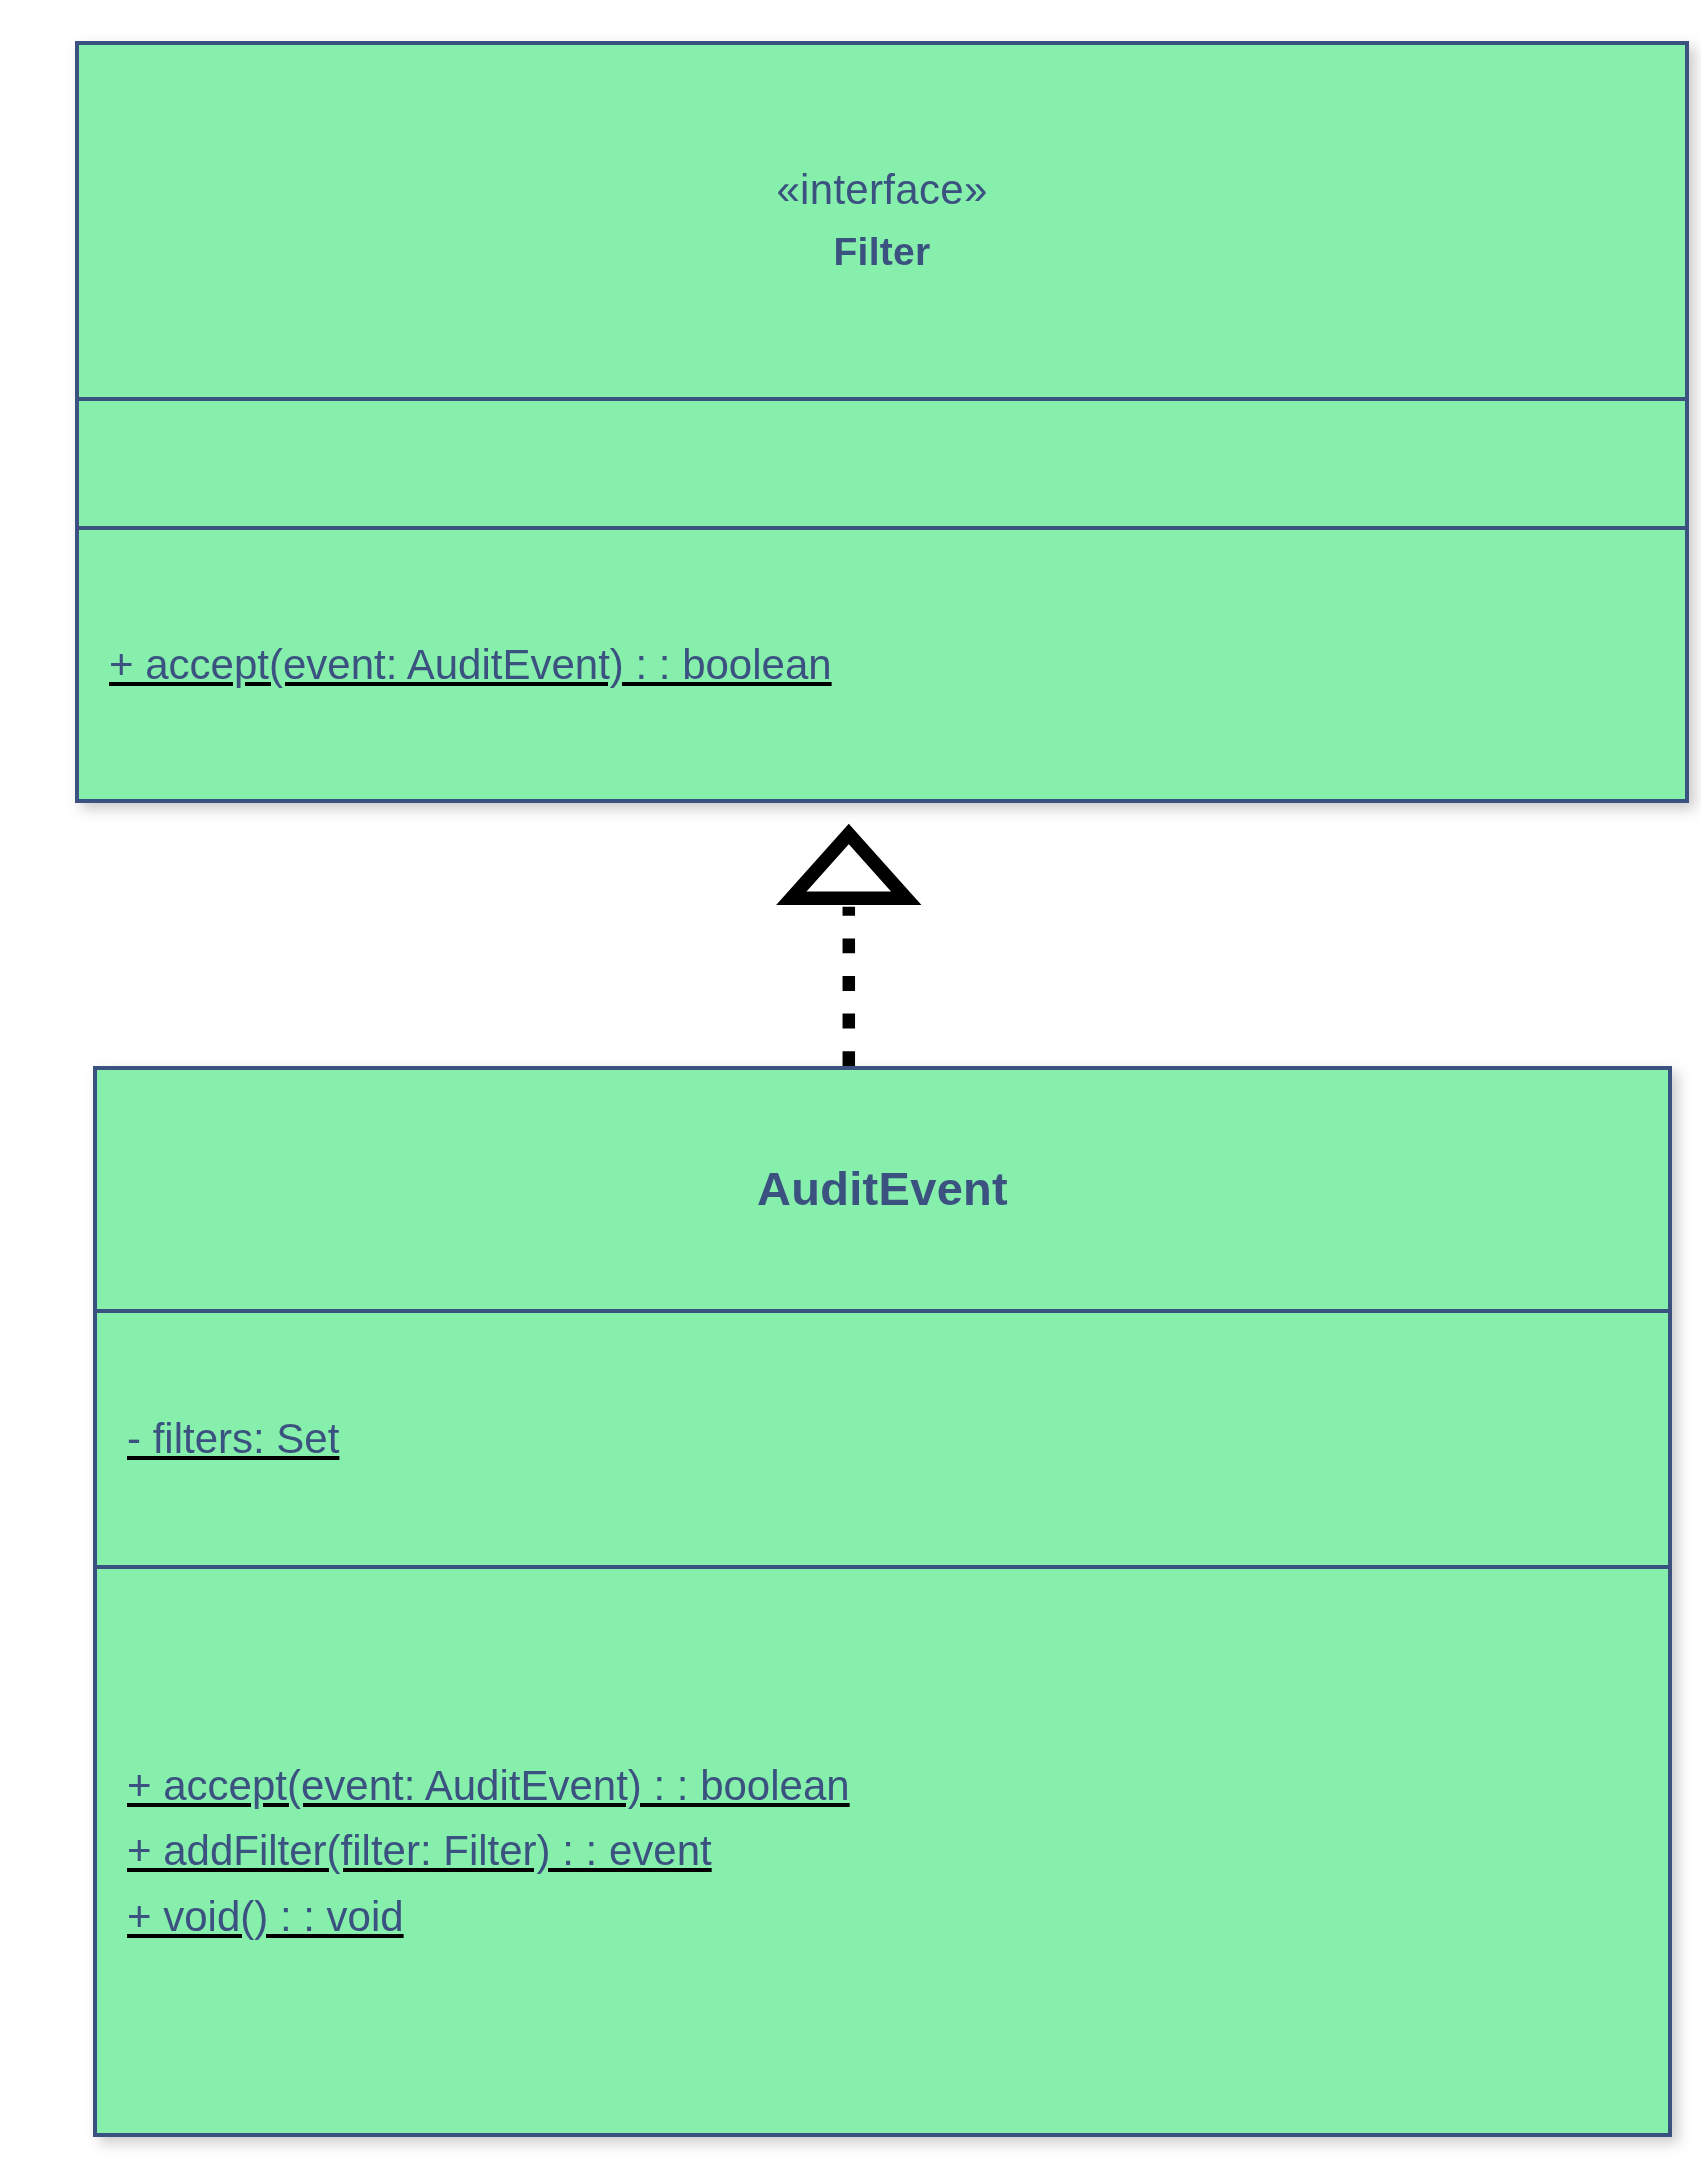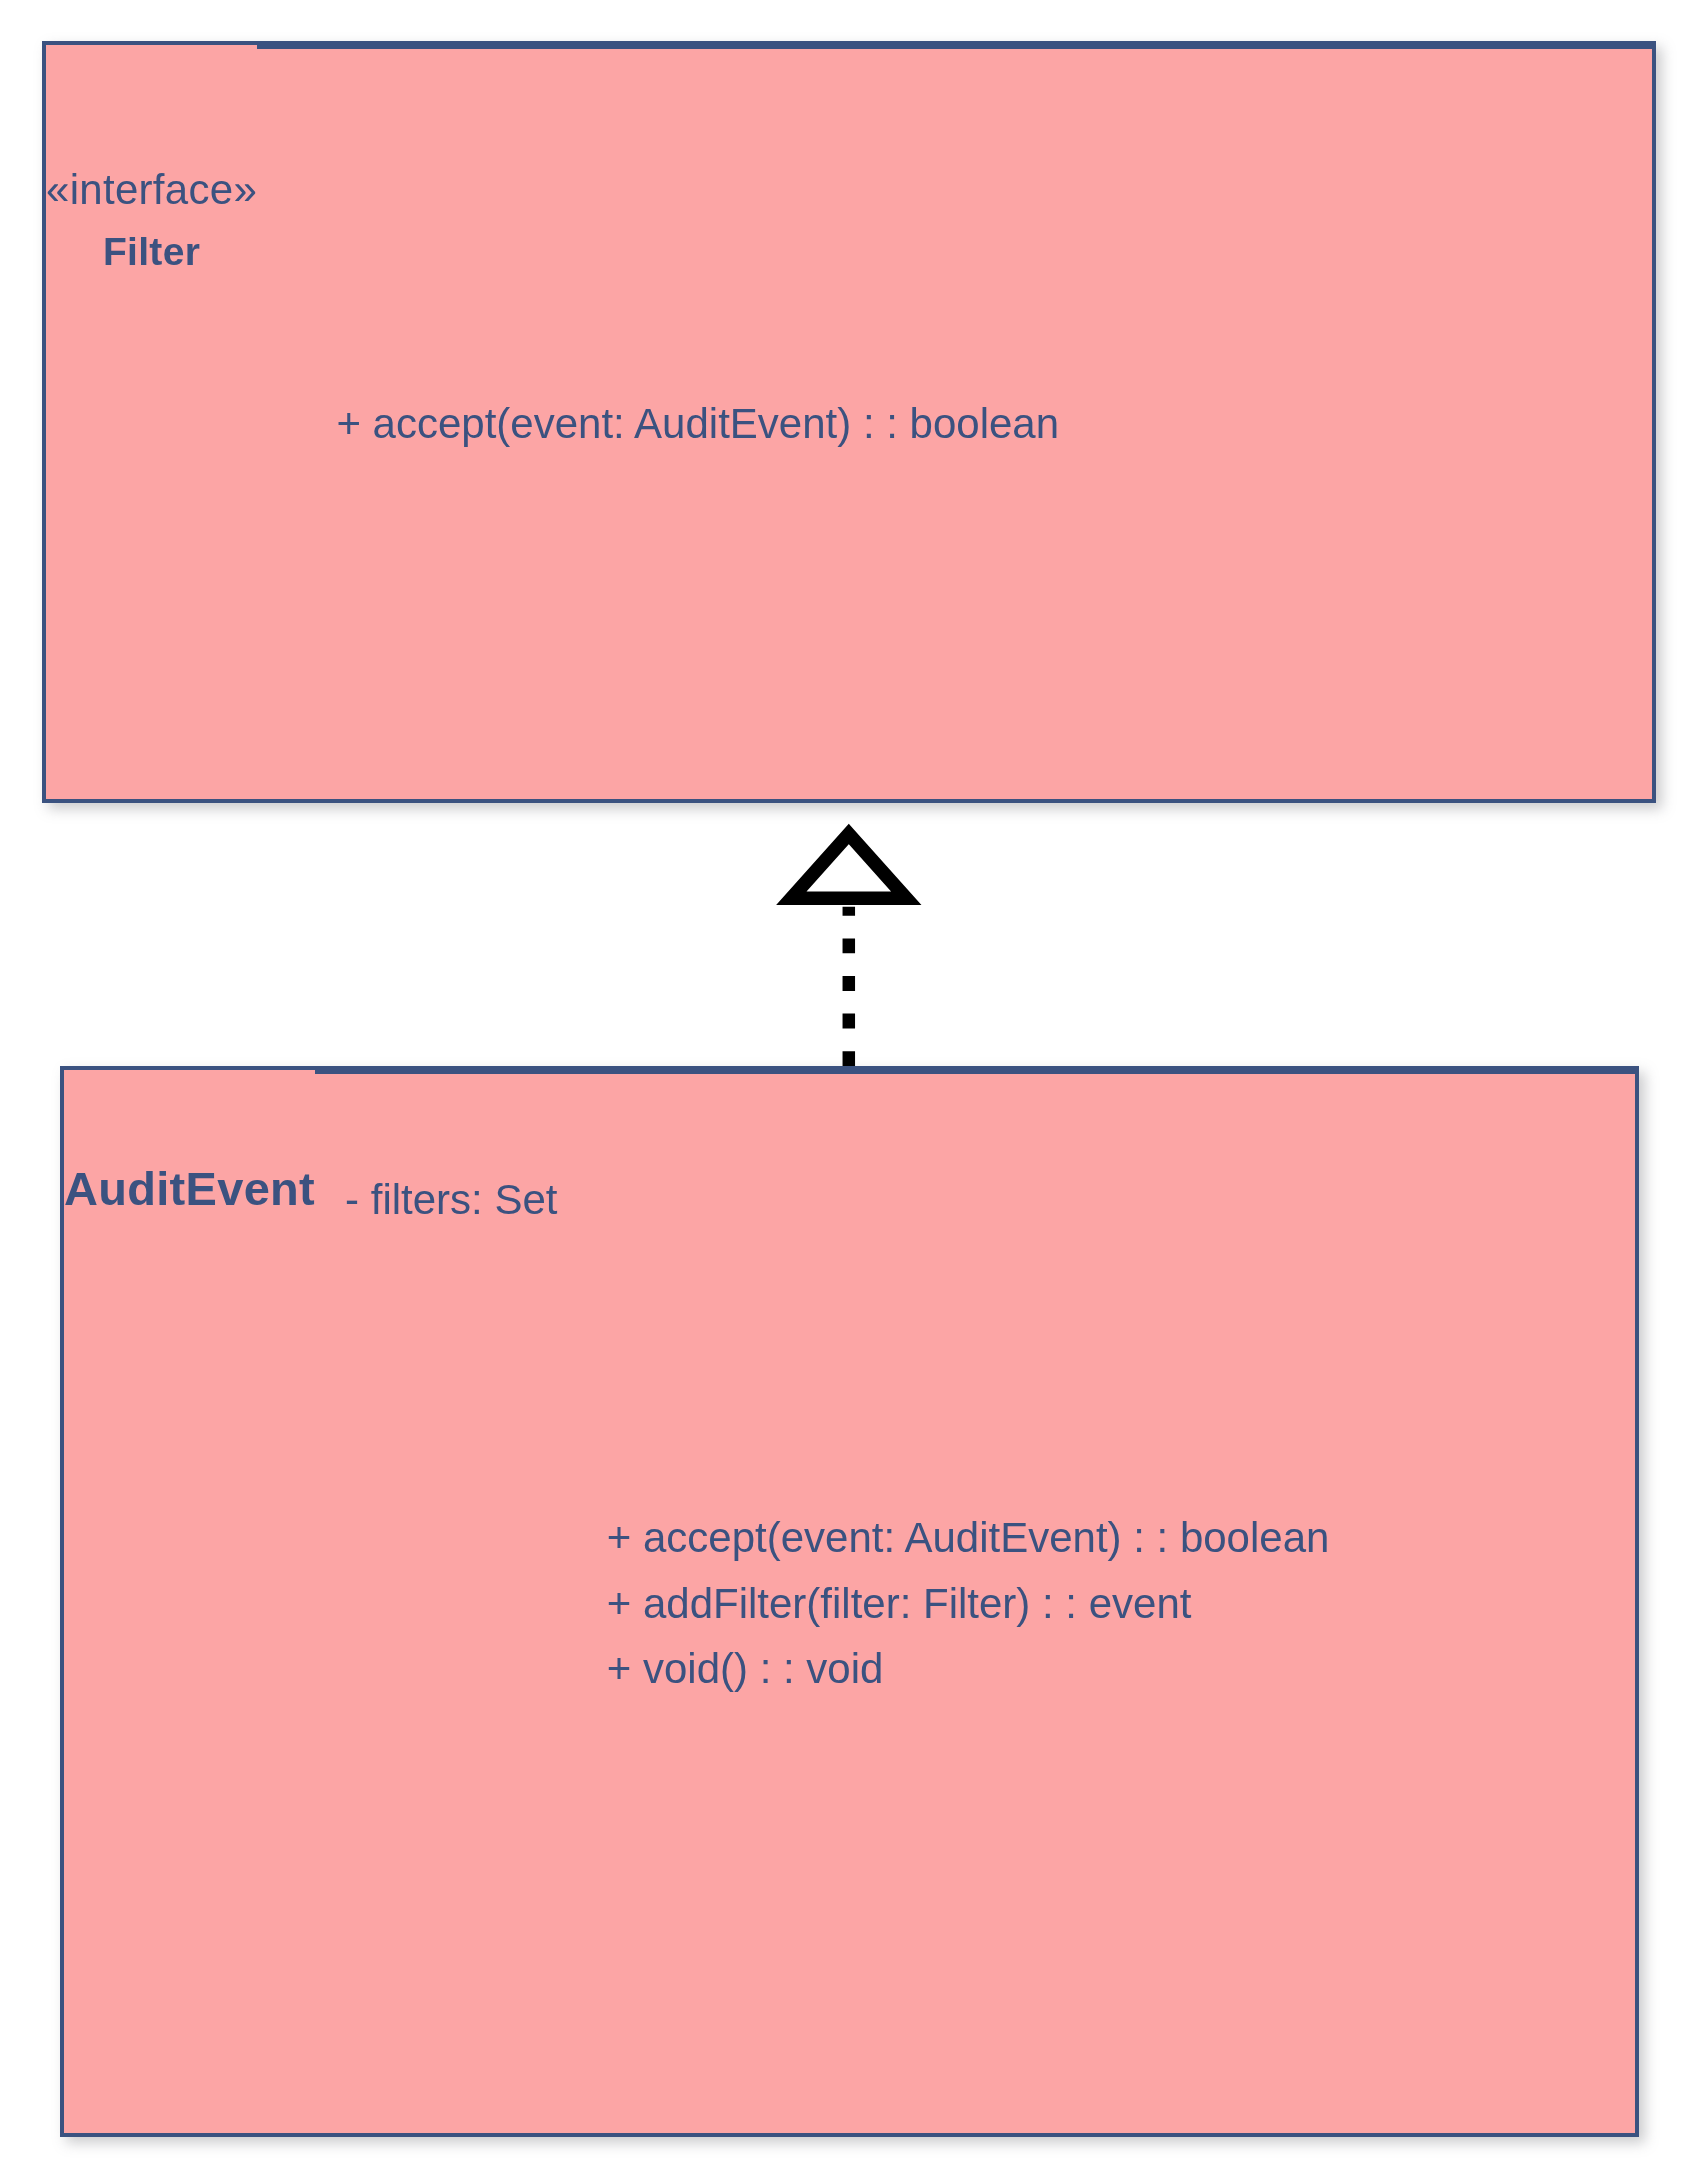--- a/index.html
+++ b/index.html
@@ -20,35 +20,38 @@
     position: absolute;
     left: 0; top: 0;
     width: 1701px;
     height: 2183px;
   }
 
   
   .uml-class {
     position: absolute;
     box-sizing: border-box;
-    background: #fca5a5;
+    background: #86efac;
     border: 4px solid #3b5280;
     box-shadow: 5.7px 5.7px 12.5px rgba(120,120,125,0.38);
     display: flex;
+    flex-direction: column;
+    margin-left: 33px;
   }
 
   .uml-compartment {
     box-sizing: border-box;
     display: flex;
     flex-direction: column;
     justify-content: center;
     overflow: hidden;
   }
   .uml-compartment + .uml-compartment {
     border-top: 4px solid #3b5280;
+    text-decoration: underline;
   }
 
   
   .compartment-header {
     align-items: center;
     justify-content: center;
     text-align: center;
   }
   .stereotype {
     color: #3b5280;

